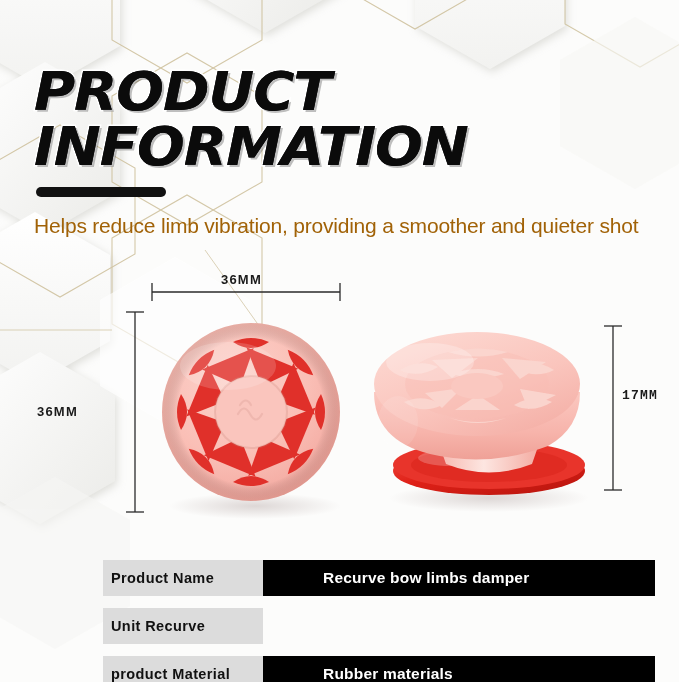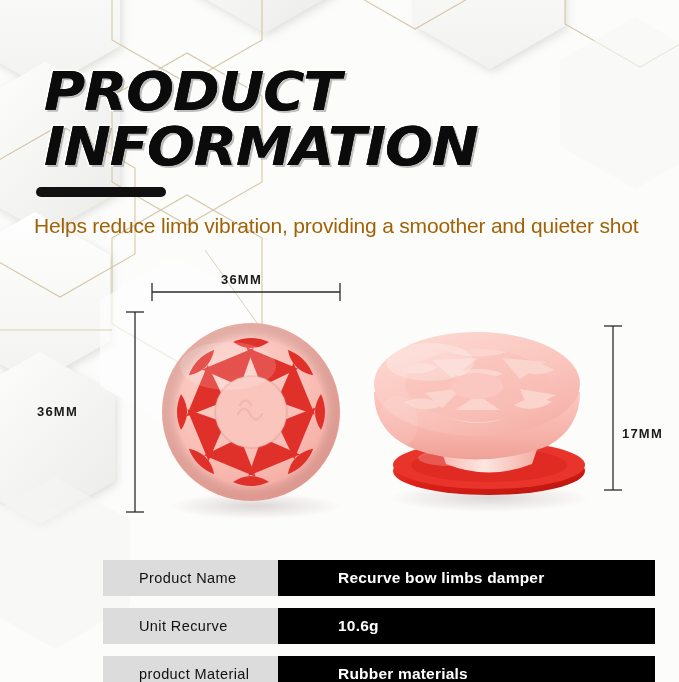--- a/index.html
+++ b/index.html
@@ -9,21 +9,21 @@
     font-family:"Liberation Sans","DejaVu Sans",sans-serif;
     position:relative;
   }
   #page{position:absolute;inset:0;width:679px;height:682px;overflow:hidden;background:#fcfcfb;}
 
   
   .hexlayer{position:absolute;inset:0;pointer-events:none;}
   .hexsvg{position:absolute;left:0;top:0;}
 
   
-  .title-wrap{position:absolute;left:44px;top:68px;width:620px;}
+  .title-wrap{position:absolute;left:34px;top:68px;width:620px;}
   .title-line{
     font-family:"DejaVu Sans","Liberation Sans",sans-serif;
     font-weight:700;font-style:italic;
     color:#0b0b0b;
     letter-spacing:-1px;
     line-height:0.92;
     white-space:nowrap;
     -webkit-text-stroke:3px #ffffff;
     paint-order:stroke fill;
     text-shadow:
@@ -48,30 +48,30 @@
   
   .stage{position:absolute;left:0;top:262px;width:679px;height:268px;}
   .prodsvg{position:absolute;left:0;top:0;}
 
   .dimlabel{
     position:absolute;font-size:13px;font-weight:700;color:#1a1a1a;
     letter-spacing:1.2px;font-family:"Liberation Sans","DejaVu Sans",sans-serif;
   }
   .dim-top{left:221px;top:272px;}
   .dim-left{left:37px;top:404px;}
-  .dim-right{left:622px;top:426px;}
+  .dim-right{left:622px;top:388px;font-family:Liberation Mono, monospace;}
 
   
   .spectable{position:absolute;left:103px;top:560px;width:576px;}
   .specrow{display:flex;align-items:stretch;height:36px;margin-bottom:12px;}
   .speclabel{
-    width:175px;background:#dcdcdc;color:#111;
+    width:160px;background:#dcdcdc;color:#111;
     display:flex;align-items:center;
-    padding-left:36px;box-sizing:border-box;
-    font-size:14.5px;font-weight:400;letter-spacing:0.4px;
+    padding-left:8px;box-sizing:border-box;
+    font-size:14.5px;font-weight:700;letter-spacing:0.4px;
   }
   .specvalue{
     flex:1;background:#000;color:#fff;
     display:flex;align-items:center;
     padding-left:60px;box-sizing:border-box;
     font-size:15.5px;font-weight:700;letter-spacing:0.2px;
     margin-right:24px;
   }
 </style>
 </head>
@@ -314,21 +314,20 @@
 
   <div class="spectable">
 
     <div class="specrow">
       <div class="speclabel">Product Name</div>
       <div class="specvalue">Recurve bow limbs damper</div>
     </div>
 
     <div class="specrow">
       <div class="speclabel">Unit Recurve</div>
-      <div class="specvalue">10.6g</div>
     </div>
 
     <div class="specrow">
       <div class="speclabel">product Material</div>
       <div class="specvalue">Rubber materials</div>
     </div>
 
   </div>
 
 </div>

